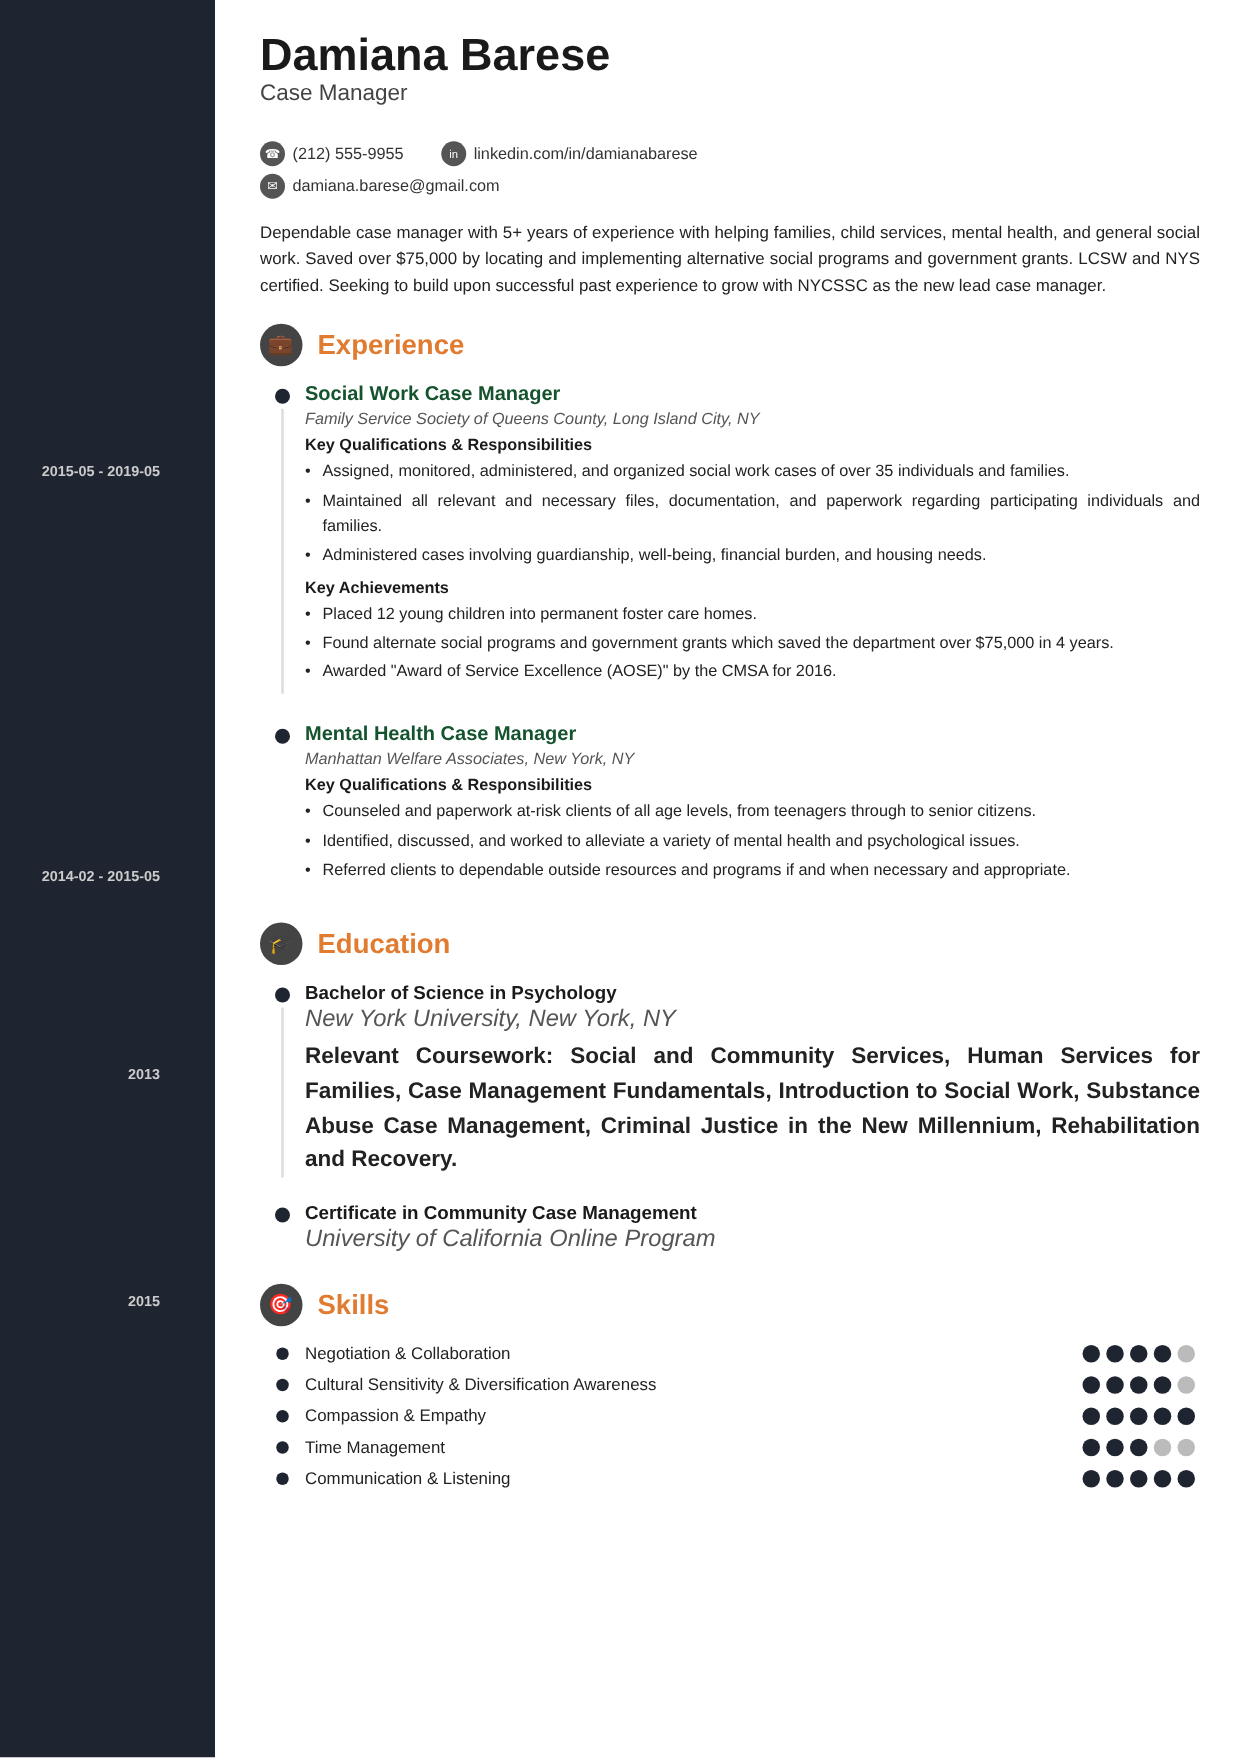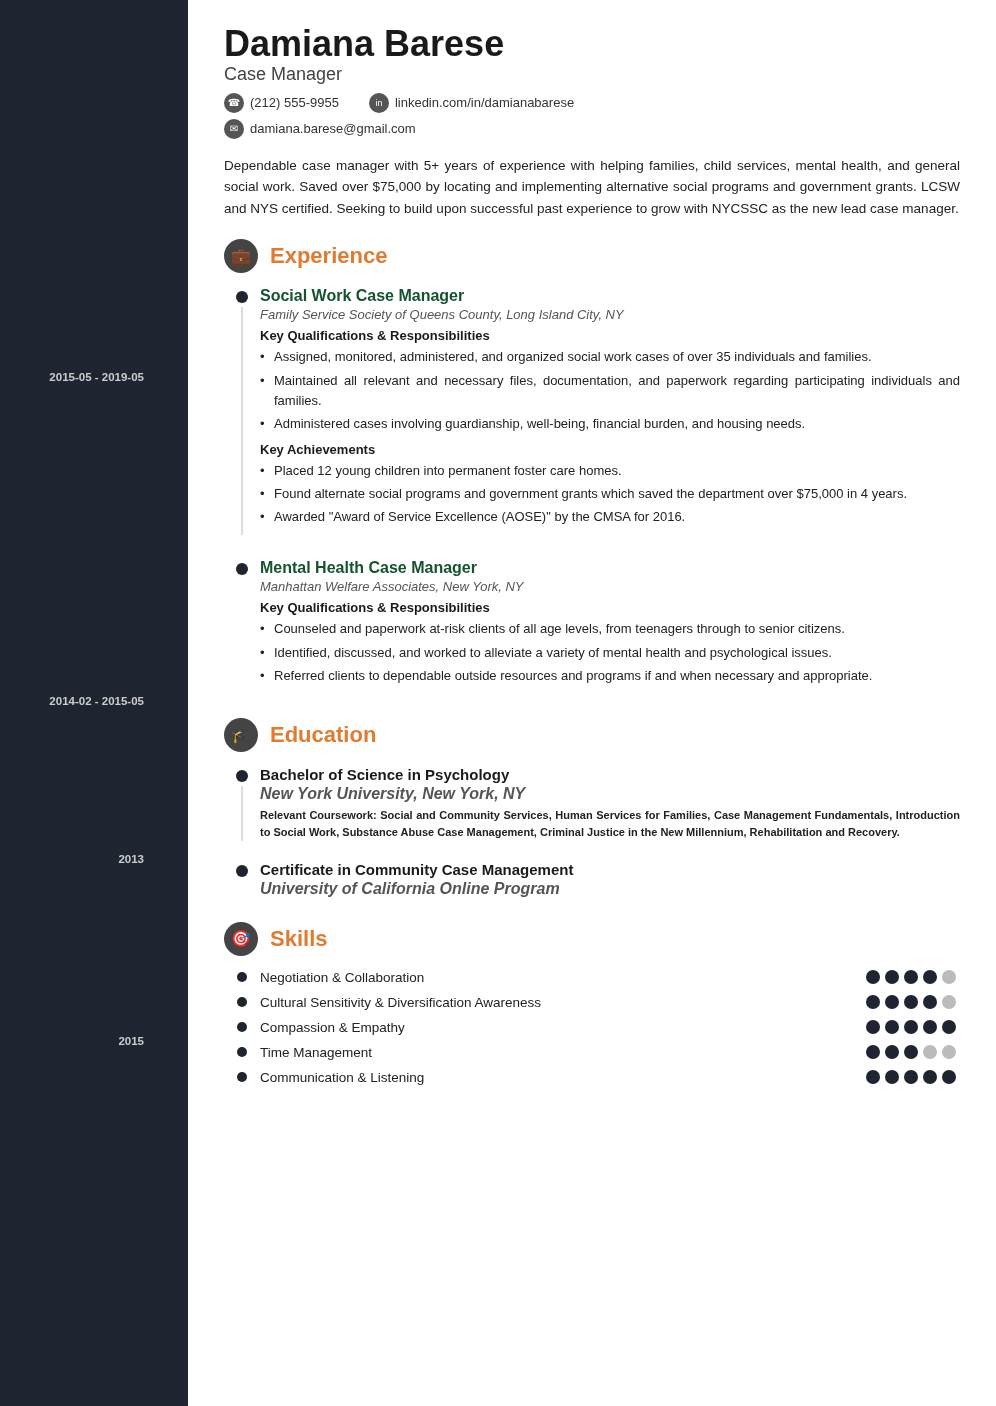--- a/index.html
+++ b/index.html
@@ -7,21 +7,21 @@
       font-family: Arial, sans-serif;
       font-size: 14px;
       background: #fff;
       display: flex;
       width: 996px;
       min-height: 1406px;
     }
 
     
     .sidebar {
-      width: 188px;
+      width: 172px;
       background: #1e2530;
       color: #fff;
       flex-shrink: 0;
       padding-top: 20px;
       position: relative;
     }
 
     
     .content {
       flex: 1;
@@ -31,21 +31,21 @@
 
     .name {
       font-size: 36px;
       font-weight: bold;
       color: #1a1a1a;
       line-height: 1.1;
     }
     .job-title {
       font-size: 18px;
       color: #444;
-      margin-bottom: 8px;
+      margin-bottom: 28px;
     }
 
     .contact-row {
       display: flex;
       flex-wrap: wrap;
       gap: 6px 30px;
       margin-bottom: 6px;
     }
     .contact-item {
       display: flex;
@@ -231,26 +231,25 @@
 
     .edu-degree {
       font-size: 15px;
       font-weight: bold;
       color: #1a1a1a;
       margin-bottom: 2px;
     }
     .edu-school {
       font-style: italic;
       color: #555;
-      font-size: 16px;
+      font-size: 19px;
       margin-bottom: 4px;
-      font-weight: bold;
     }
     .edu-coursework {
-      font-size: 11px;
+      font-size: 18px;
       color: #222;
       line-height: 1.55;
       text-align: justify;
     }
     .edu-coursework span {
       font-weight: bold;
     }
   </style>
 </head>
 <body>

